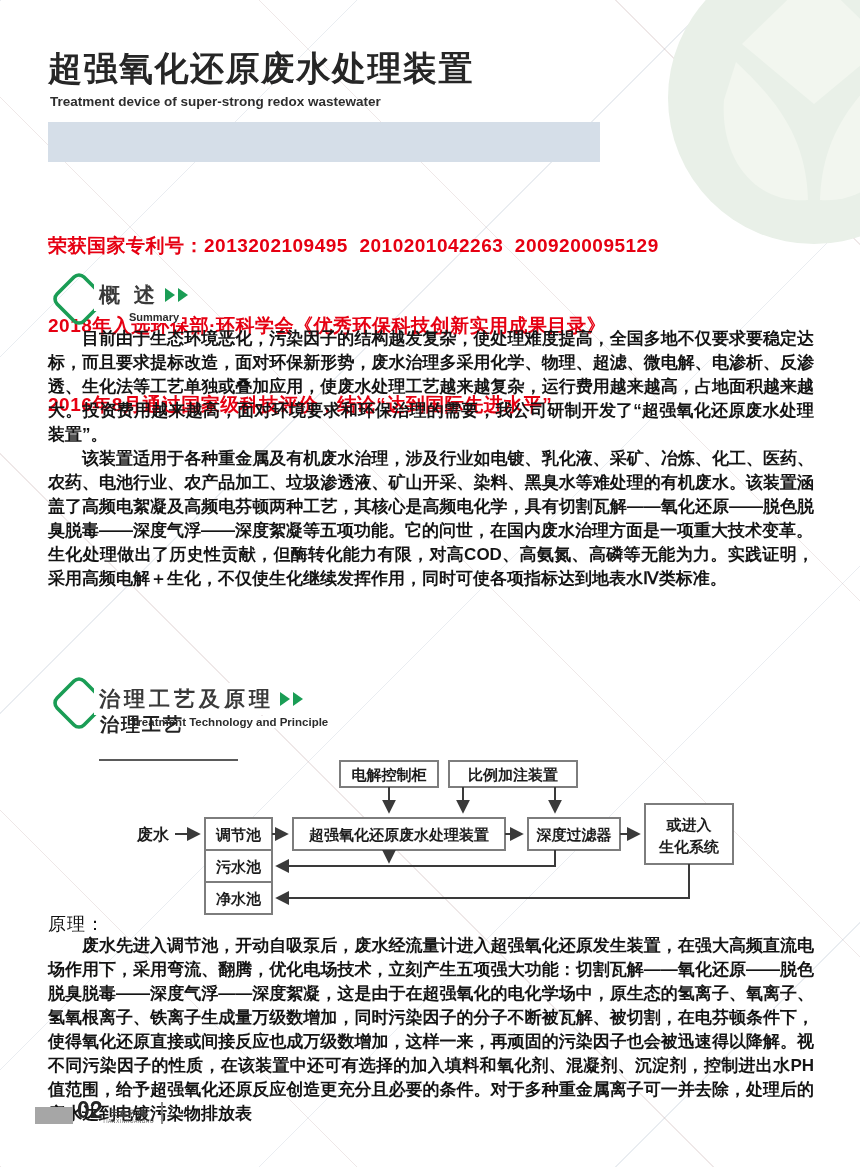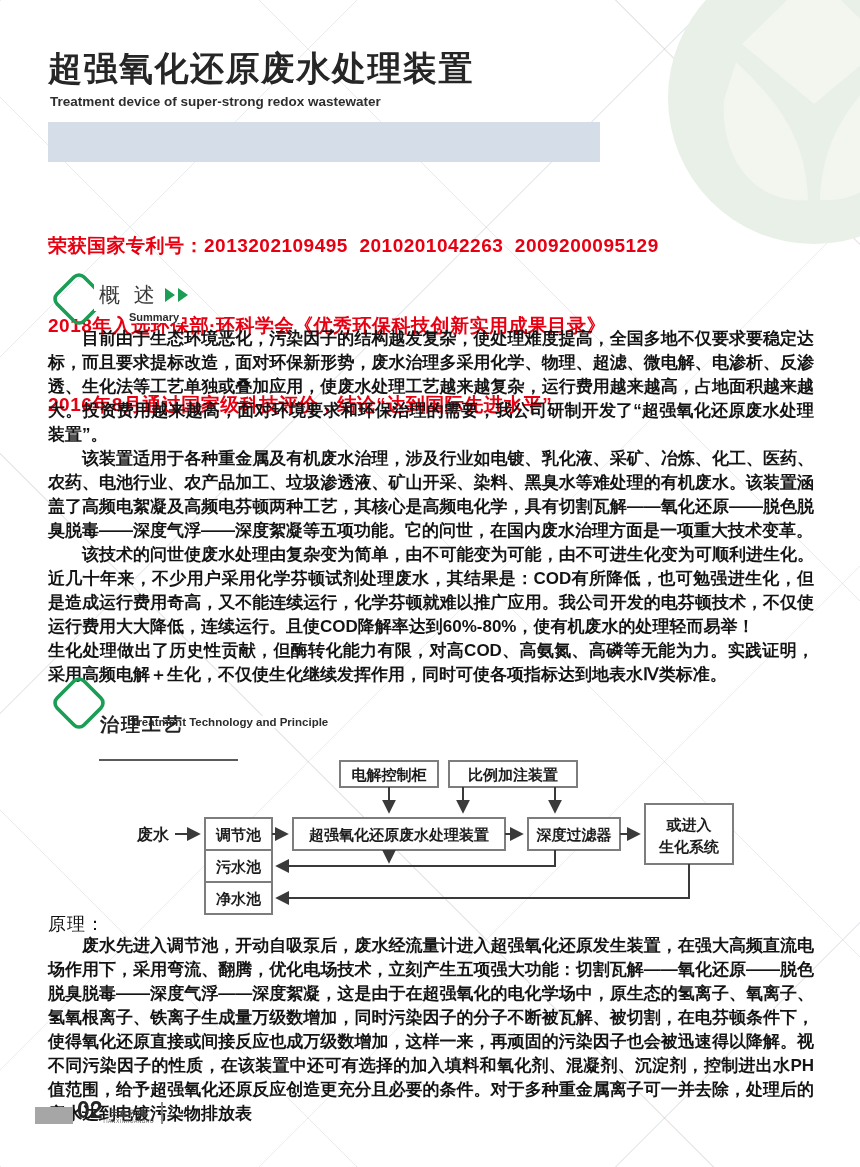--- a/index.html
+++ b/index.html
@@ -33,21 +33,21 @@
   }
   .awards {
     position:absolute; left:48px; top:180px; width:790px;
     font-size:19px; font-weight:700; color:#e60012;
     line-height:26.5px; letter-spacing:0.5px; white-space:pre-wrap;
   }
   .section-head { position:absolute; width:340px; height:72px; }
   .section-head .diamond { position:absolute; left:0; top:0; }
   .section-row { position:absolute; left:48px; top:13px; display:flex; align-items:center; }
   .section-title {
-    font-size:21px; font-weight:400; color:#3a3a3a; letter-spacing:4px;
+    font-size:21px; font-weight:700; color:#3a3a3a; letter-spacing:4px;
     background:#fff; padding:2px 3px 2px 5px;
   }
   .tri {
     width:0; height:0; display:inline-block;
     border-top:7px solid transparent; border-bottom:7px solid transparent;
     border-left:10px solid #1a9d55; margin-left:3px;
   }
   .section-sub {
     position:absolute; font-size:11px; font-weight:700; color:#2c2c2c;
     background:#fff; padding:0 3px; white-space:nowrap;
@@ -128,28 +128,32 @@
       <span class="section-title">概 述</span>
       <span class="tri"></span>
       <span class="tri"></span>
     </div>
     <span class="section-sub">Summary</span>
   </div>
 
   <div class="body-text" id="summary-paragraphs">
     <p class="indent">目前由于生态环境恶化，污染因子的结构越发复杂，使处理难度提高，全国多地不仅要求要稳定达标，而且要求提标改造，面对环保新形势，废水治理多采用化学、物理、超滤、微电解、电渗析、反渗透、生化法等工艺单独或叠加应用，使废水处理工艺越来越复杂，运行费用越来越高，占地面积越来越大。投资费用越来越高，面对环境要求和环保治理的需要，我公司研制开发了“超强氧化还原废水处理装置”。</p>
     <p class="indent">该装置适用于各种重金属及有机废水治理，涉及行业如电镀、乳化液、采矿、冶炼、化工、医药、农药、电池行业、农产品加工、垃圾渗透液、矿山开采、染料、黑臭水等难处理的有机废水。该装置涵盖了高频电絮凝及高频电芬顿两种工艺，其核心是高频电化学，具有切割瓦解——氧化还原——脱色脱臭脱毒——深度气浮——深度絮凝等五项功能。它的问世，在国内废水治理方面是一项重大技术变革。</p>
-    <p class="indent">该技术的问世使废水处理由复杂变为简单，由不可能变为可能，由不可进生化变为可顺利进生化。近几十年来，不少用户采用化学芬顿试剂处理废水，其结果是：COD有所降低，也可勉强进生化，但是造成运行费用奇高，又不能连续运行，化学芬顿就难以推广应用。我公司开发的电芬顿技术，不仅使运行费用大大降低，连续运行。且使COD降解率达到60%-80%，使有机废水的处理轻而易举！</p>
     <p>生化处理做出了历史性贡献，但酶转化能力有限，对高COD、高氨氮、高磷等无能为力。实践证明，采用高频电解＋生化，不仅使生化继续发挥作用，同时可使各项指标达到地表水Ⅳ类标准。</p>
   </div>
 
   <div class="section-head" id="process-head">
     <svg class="diamond" width="66" height="66" viewBox="0 0 66 66">
       <rect x="14" y="14" width="38" height="38" rx="7" fill="none" stroke="#1a9d55" stroke-width="3.6" transform="rotate(45 33 33)"></rect>
     </svg>
+    <div class="section-row">
+      <span class="section-title">治理工艺及原理</span>
+      <span class="tri"></span>
+      <span class="tri"></span>
+    </div>
     <span class="section-sub">Treatment Technology and Principle</span>
   </div>
 
   <div class="process-label">治理工艺</div>
   <div class="process-underline"></div>
 
   <svg class="diagram" width="680" height="175" viewBox="0 0 680 175">
     <defs>
       <marker id="arr" viewBox="0 0 10 10" refX="8" refY="5" markerWidth="7" markerHeight="7" orient="auto-start-reverse">
         <path d="M0 0 L10 5 L0 10 z" fill="#3a3a3a"></path>

